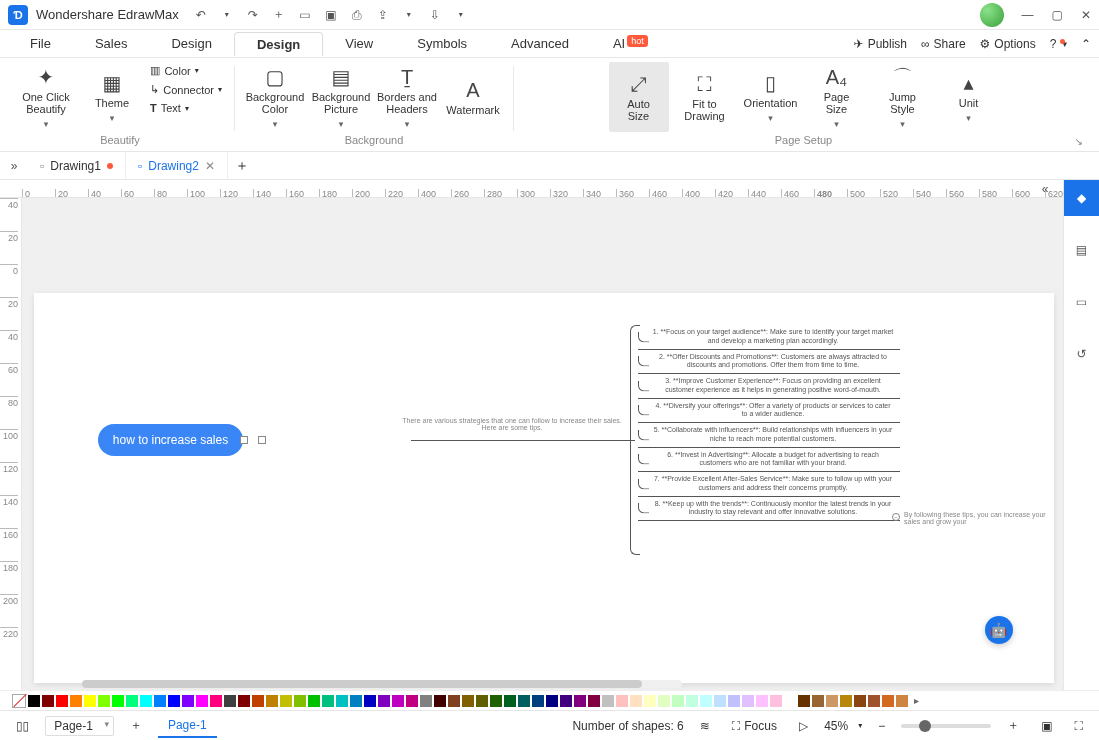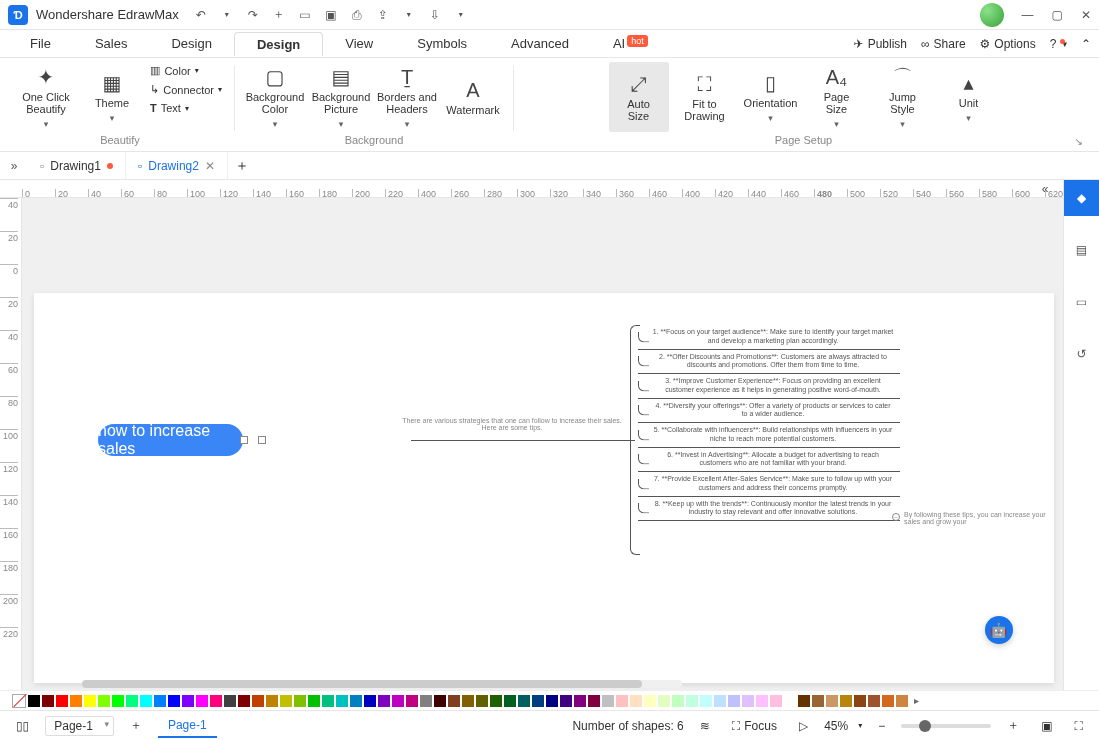--- a/index.html
+++ b/index.html
@@ -50,21 +50,21 @@
 
 .workspace { flex: 1; display: flex; overflow: hidden; position: relative; }
 .ruler-top { height: 18px; background: #fff; border-bottom: 1px solid #e6e6e6; display: flex; align-items: flex-end; font-size: 9px; color: #888; position: relative; overflow:hidden; }
 .ruler-top .tick { position: absolute; bottom: 0; border-left: 1px solid #bbb; height: 8px; padding-left: 2px; }
 .ruler-left { width: 22px; background: #fff; border-right: 1px solid #e6e6e6; font-size: 9px; color: #888; position: relative; }
 .ruler-left .tick { position: absolute; left: 0; border-top: 1px solid #bbb; width: 8px; padding-top: 1px; text-align: right; width: 18px; }
 .canvas-wrap { flex: 1; overflow: hidden; background: #f0f0f0; position: relative; }
 .canvas { position: absolute; left: 12px; top: 95px; width: 1020px; height: 390px; background: #fff; box-shadow: 0 2px 6px rgba(0,0,0,0.1); }
 
 
-.root-node { position: absolute; left: 64px; top: 131px; width: 145px; height: 32px; background: #3b86f6; color: #fff; border-radius: 16px; display: flex; align-items: center; justify-content: center; font-size: 16px; }
+.root-node { position: absolute; left: 64px; top: 131px; width: 145px; height: 32px; background: #3b86f6; color: #fff; border-radius: 16px; display: flex; align-items: center; justify-content: center; font-size: 12px; }
 .root-connector { position:absolute; left:209px; top:146px; width:20px; height:2px; }
 .root-connector::before, .root-connector::after { content:""; position:absolute; width:6px; height:6px; border:1px solid #888; background:#fff; top:-3px; }
 .root-connector::before{ left:-3px;} .root-connector::after{ right:-3px;}
 .sub-node { position: absolute; left: 232px; top: 131px; width: 145px; height: 32px; border: 1px solid #888; border-radius: 4px; display: flex; align-items: center; justify-content: center; font-size: 11px; background:#fff; }
 .sub-line { position:absolute; left:377px; top:147px; width:224px; height:1px; background:#555; }
 .summary { position:absolute; left:368px; top:124px; width:220px; font-size:7px; color:#888; text-align:center; }
 .branches { position: absolute; left: 604px; top: 32px; width: 262px; }
 .branch { border-bottom: 1px solid #555; padding: 3px 6px 3px 14px; font-size: 7px; color: #555; text-align: center; position:relative; line-height:1.25; }
 .branch::before { content:""; position:absolute; left:0; top:50%; width:10px; height:10px; border-left:1px solid #555; border-bottom:1px solid #555; border-bottom-left-radius:6px; transform:translateY(-50%);}
 .bracket { position:absolute; left:596px; top:32px; width:10px; bottom:auto; height:230px; border-left:1px solid #555; border-top:1px solid #555; border-bottom:1px solid #555; border-top-left-radius:6px; border-bottom-left-radius:6px;}

